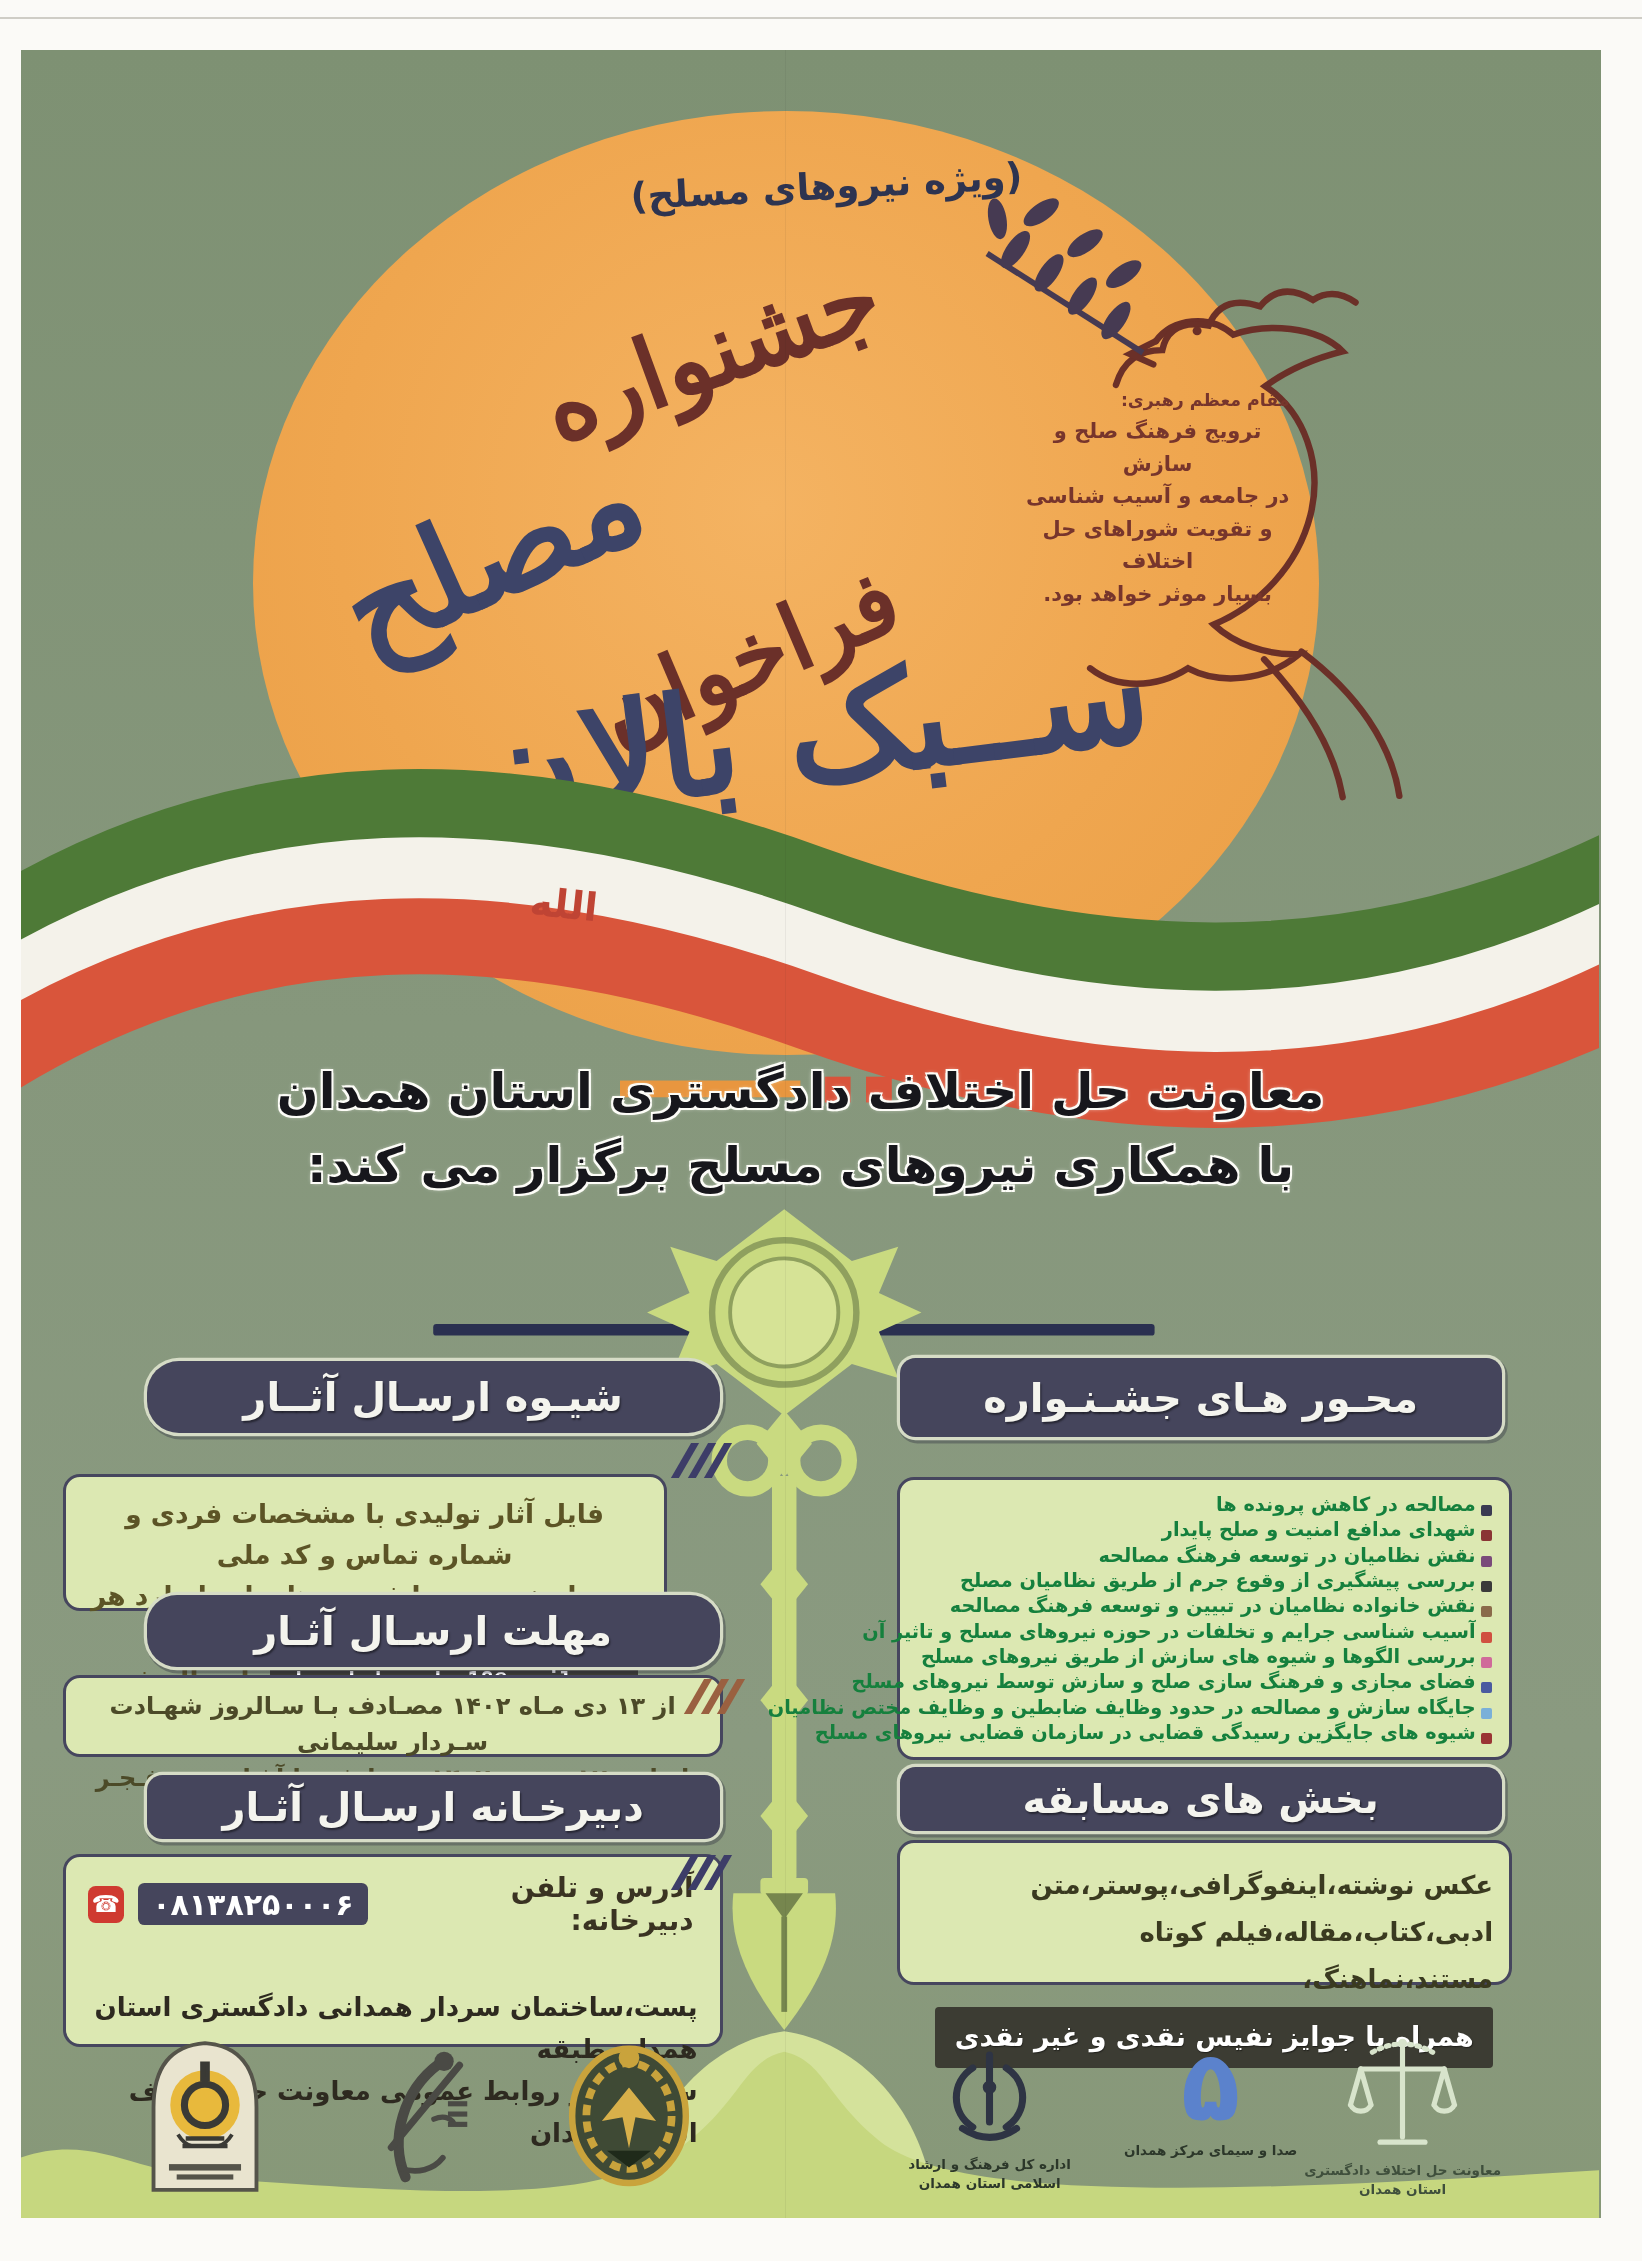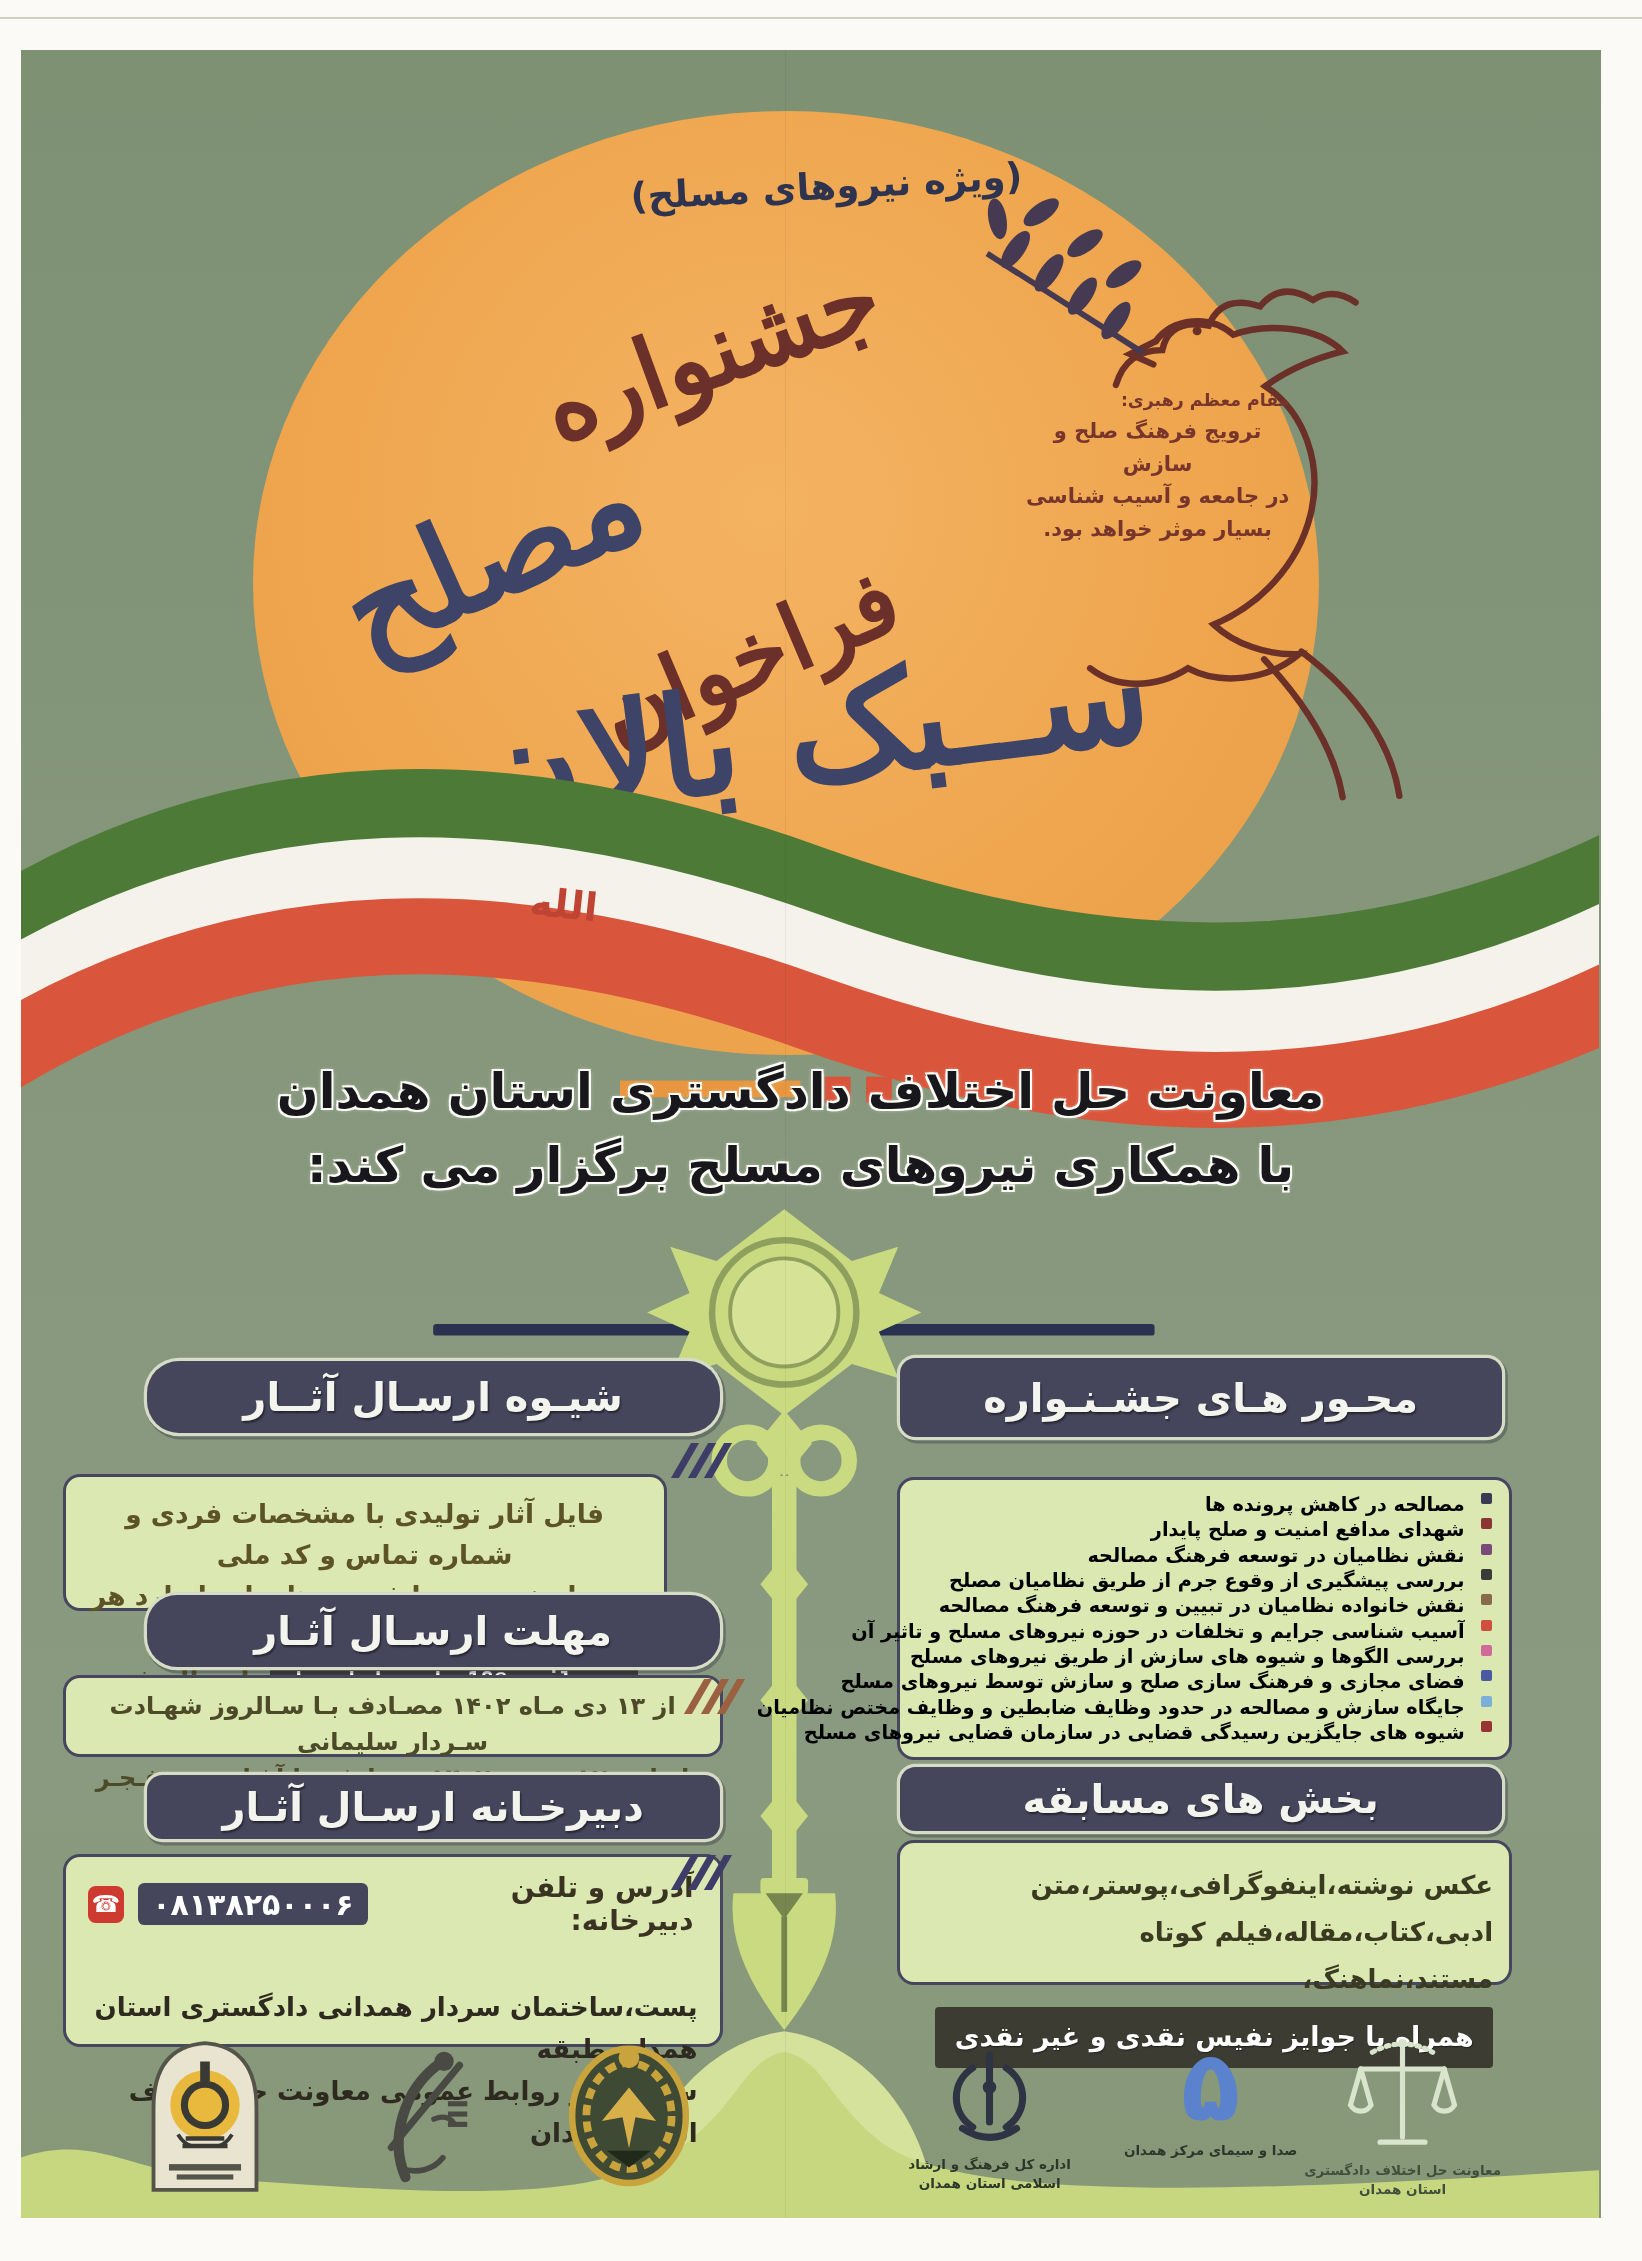--- a/index.html
+++ b/index.html
@@ -59,21 +59,21 @@
   .c-row{display:flex;align-items:center;gap:14px;}
   .c-label{font-size:28px;color:#3a3322;margin-right:3.9px;}
   .phone-badge{background:#45455c;color:#fff;border-radius:6.4px;padding:3.9px 14px;font-size:30px;
                letter-spacing:3.2px;direction:ltr;font-weight:bold;}
   .phone-icon{width:37px;height:37px;border-radius:7.7px;background:#cf3a30;color:#fff;display:flex;
               align-items:center;justify-content:center;font-size:23px;}
   .addr{font-size:26px;line-height:1.62;text-align:right;margin-top:6.4px;}
 
   .themes-list{display:flex;flex-direction:column;justify-content:space-around;height:100%;
                padding:11.6px 17px;box-sizing:border-box;}
-  .theme-item{display:flex;align-items:flex-start;gap:16px;color:#000000;font-weight:bold;font-size:19.3px;white-space:nowrap;}
+  .theme-item{display:flex;align-items:flex-end;gap:5px;color:#15803d;font-weight:bold;font-size:19.3px;white-space:nowrap;}
   .bullet{width:11px;height:11px;border-radius:1.9px;flex:0 0 auto;}
 
   .bodyD{padding:19.3px 15.5px 13px;text-align:right;color:#3a3a20;font-weight:bold;font-size:26px;line-height:1.8;}
   .prize-badge{display:inline-block;background:#3c3c33;color:#fff;border-radius:3.9px;padding:6.4px 19.3px;
                font-size:27px;margin-top:3.9px;text-shadow:0.6px 1.3px 1.3px rgba(0,0,0,.5);}
 
   .logo{position:absolute;z-index:6;display:flex;flex-direction:column;align-items:center;}
   .logo .cap{margin-top:6.4px;font-size:13.5px;font-weight:bold;color:#2c372a;text-align:center;width:206px;line-height:1.35;direction:rtl;}
   .irib-glyph{font-size:97px;font-weight:bold;color:#5b82cc;line-height:1;}
 </style>
@@ -110,20 +110,21 @@
         <ellipse cx="1584" cy="252" rx="14" ry="32" transform="rotate(55 1584 252)"></ellipse>
         <ellipse cx="1652" cy="300" rx="14" ry="32" transform="rotate(55 1652 300)"></ellipse>
         <ellipse cx="1712" cy="348" rx="14" ry="32" transform="rotate(55 1712 348)"></ellipse>
       </g>
     </svg>
 
     <div class="quote">
       <div class="att">مقام معظم رهبری:</div>
       <div class="ql">ترویج فرهنگ صلح و سازش</div>
       <div class="ql">در جامعه و آسیب شناسی</div>
+      <div class="ql">و تقویت شوراهای حل اختلاف</div>
       <div class="ql">بسیار موثر خواهد بود.</div>
     </div>
 
     <svg class="deco" width="1578" height="2168" viewBox="0 0 2450 3366">
       <g stroke="#3e7e8a" stroke-width="7">
         <line x1="180" y1="1398" x2="620" y2="1398"></line>
           <line x1="180" y1="1416" x2="620" y2="1416"></line>
         <line x1="2050" y1="1398" x2="2434" y2="1398"></line>
           <line x1="2050" y1="1416" x2="2434" y2="1416"></line>
       </g>

